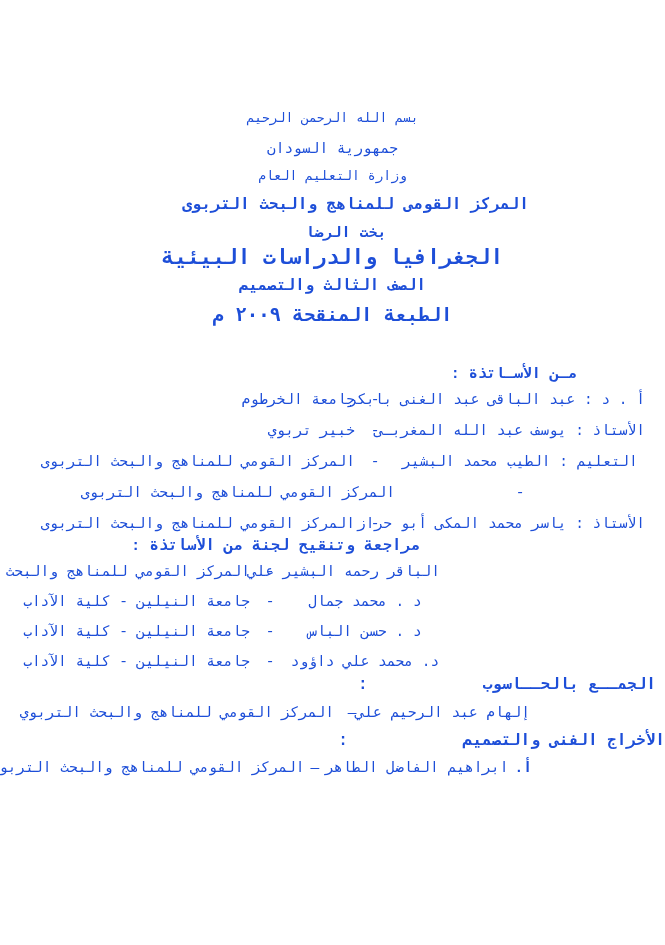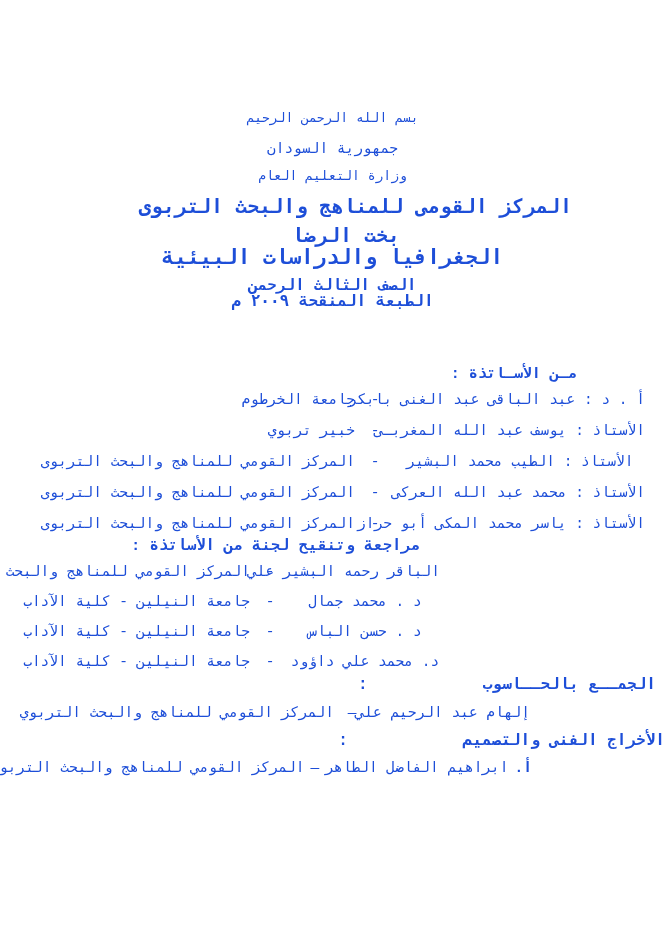--- a/index.html
+++ b/index.html
@@ -14,25 +14,25 @@
     direction: rtl;
     overflow: hidden;
   }
   .line { position: absolute; left: 0; right: 0; white-space: nowrap; }
   .center { text-align: center; }
 
   
   .bismillah { top: 110px; font-size: 13px; }
   .country   { top: 140px; font-size: 14.5px; }
   .ministry  { top: 168px; font-size: 13px; }
-  .center-name { top: 194px; font-size: 20px; font-weight: bold; padding-left: 46px; }
-  .institute { top: 223px; font-size: 20px; font-weight: bold; padding-left: 27px; }
+  .center-name { top: 194px; font-size: 16px; font-weight: bold; padding-left: 46px; }
+  .institute { top: 223px; font-size: 15px; font-weight: bold; padding-left: 27px; }
   .book-title { top: 245px; font-size: 21px; font-weight: bold; }
   .grade     { top: 276px; font-size: 15.5px; font-weight: bold; }
-  .edition   { top: 291px; font-size: 16px; font-weight: bold; }
+  .edition   { top: 303px; font-size: 19px; font-weight: bold; }
 
   
   .prep-heading { top: 336px; padding-right: 20px; font-size: 15.5px; font-weight: bold; }
   .prep-sub     { top: 364px; padding-right: 88px; font-size: 15px; font-weight: bold; }
   .prep-rows    { position: absolute; top: 391px; left: 0; right: 0; }
   .row {
     display: grid;
     direction: rtl;
     font-size: 14.5px;
     white-space: nowrap;
@@ -64,43 +64,42 @@
 <body>
 
 <div class="page">
 
   <div class="line center bismillah">بسم الله الرحمن الرحيم</div>
   <div class="line center country">جمهورية السودان</div>
   <div class="line center ministry">وزارة التعليم العام</div>
   <div class="line center center-name">المركز القومى للمناهج والبحث التربوى</div>
   <div class="line center institute">بخت الرضا</div>
   <div class="line center book-title">الجغرافيا والدراسات البيئية</div>
-  <div class="line center grade">الصف الثالث الرحمن</div>
+  <div class="line center grade">الصف الثالث والتصميم</div>
   <div class="line center edition">الطبعة المنقحة  ٢٠٠٩ م</div>
 
   <div class="line prep-sub">مـن الأسـاتذة :</div>
 
   <div class="prep-rows">
     <div class="row">
       <span class="cell-name">أ . د  : عبد الباقى عبد الغنى بابكر</span>
       <span class="cell-dash">-</span>
       <span class="cell-affil">جامعة الخرطوم</span>
     </div>
     <div class="row">
       <span class="cell-name">الأستاذ  : يوسف عبد الله المغربـى</span>
       <span class="cell-dash">-</span>
       <span class="cell-affil">خبير تربوي</span>
     </div>
     <div class="row">
-      <span class="cell-name">الأستاذ  : الطيب محمد البشير</span>
+      <span class="cell-name">التعليم  : الطيب محمد البشير</span>
       <span class="cell-dash">-</span>
       <span class="cell-affil">المركز القومي للمناهج والبحث التربوى</span>
     </div>
     <div class="row">
-      <span class="cell-name">الأستاذ  : محمد عبد الله العركى</span>
       <span class="cell-dash">-</span>
       <span class="cell-affil">المركز القومي للمناهج والبحث التربوى</span>
     </div>
     <div class="row">
       <span class="cell-name">الأستاذ  : ياسر محمد المكى أبو حراز</span>
       <span class="cell-dash">-</span>
       <span class="cell-affil">المركز القومي للمناهج والبحث التربوى</span>
     </div>
   </div>
 

